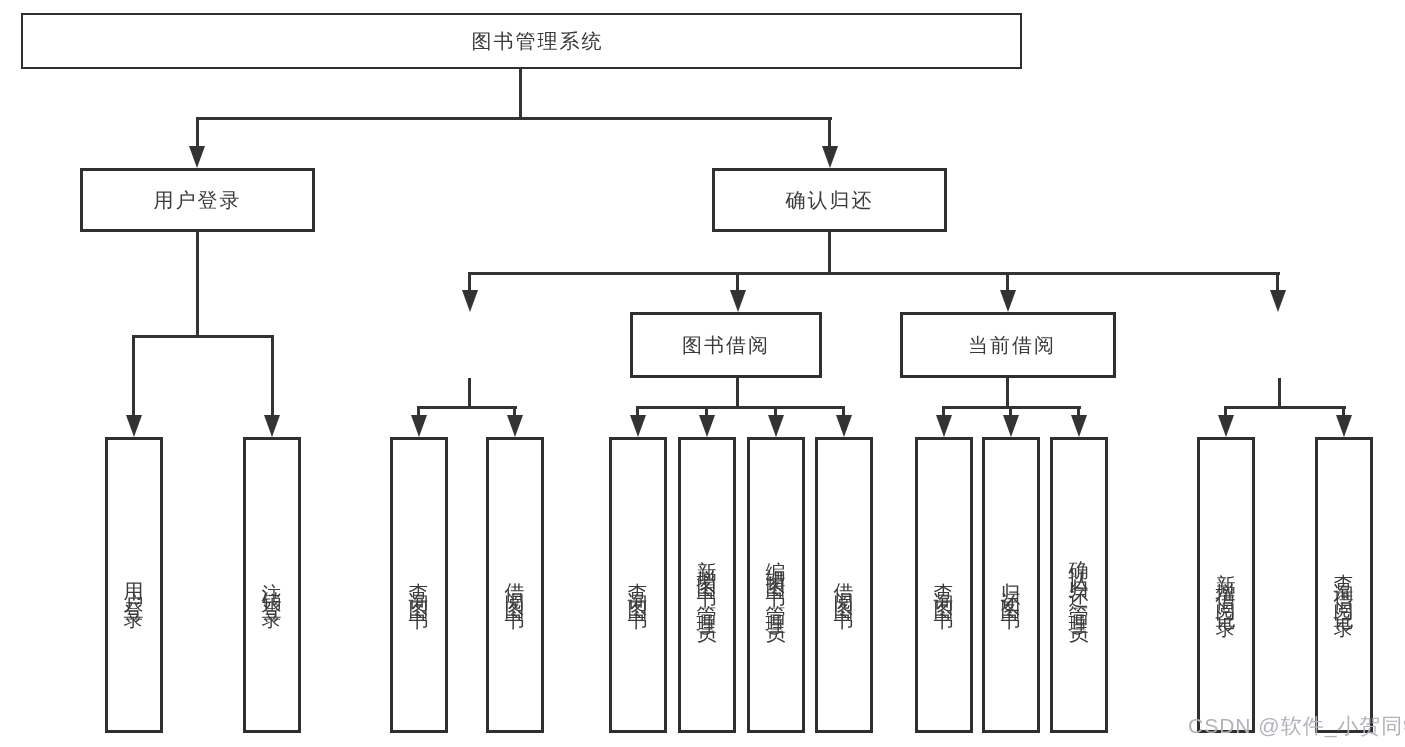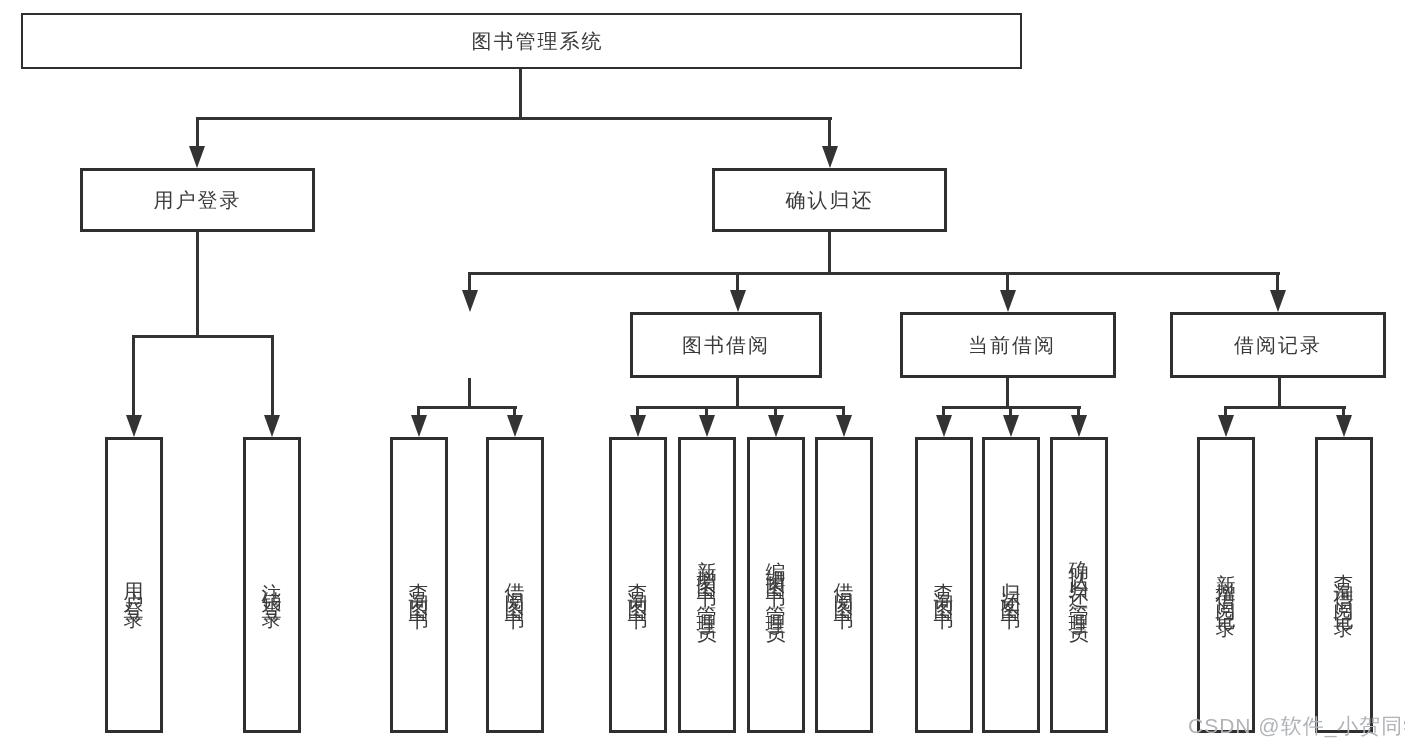--- a/index.html
+++ b/index.html
@@ -82,23 +82,20 @@
   <div class="box" style="left:712px; top:168px; width:235px; height:64px;">
     <span>确认归还</span>
   </div>
 
   <div class="box" style="left:630px; top:312px; width:192px; height:66px;">
     <span>图书借阅</span>
   </div>
   <div class="box" style="left:900px; top:312px; width:216px; height:66px;padding-left:8px;">
     <span>当前借阅</span>
   </div>
-  <div class="box" style="left:1170px; top:312px; width:216px; height:66px;">
-    <span>借阅记录</span>
-  </div>
 
   <div class="box leaf" style="left:105px; top:437px; width:58px; height:296px;">
     <span class="vtext">用户登录</span>
   </div>
   <div class="box leaf" style="left:243px; top:437px; width:58px; height:296px;">
     <span class="vtext">注销登录</span>
   </div>
 
   <div class="box leaf" style="left:390px; top:437px; width:58px; height:296px;">
     <span class="vtext">查询图书</span>

